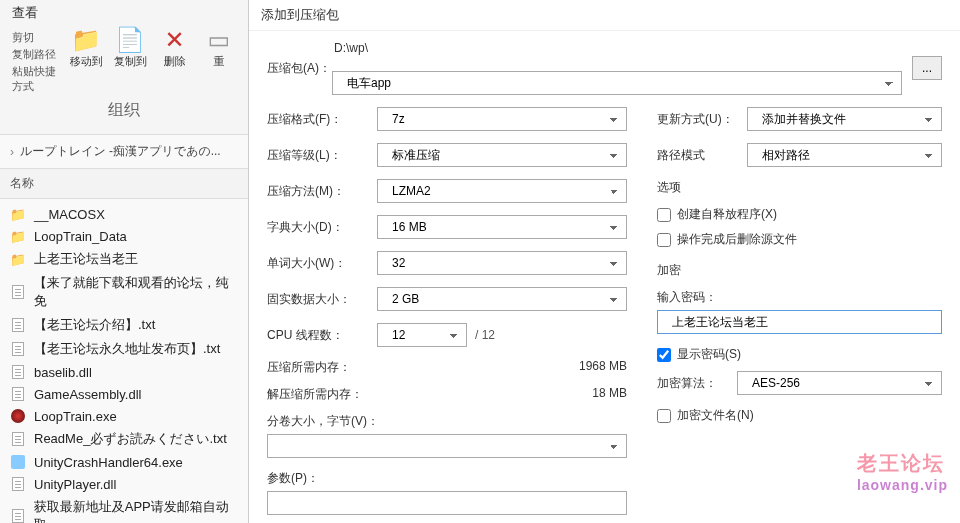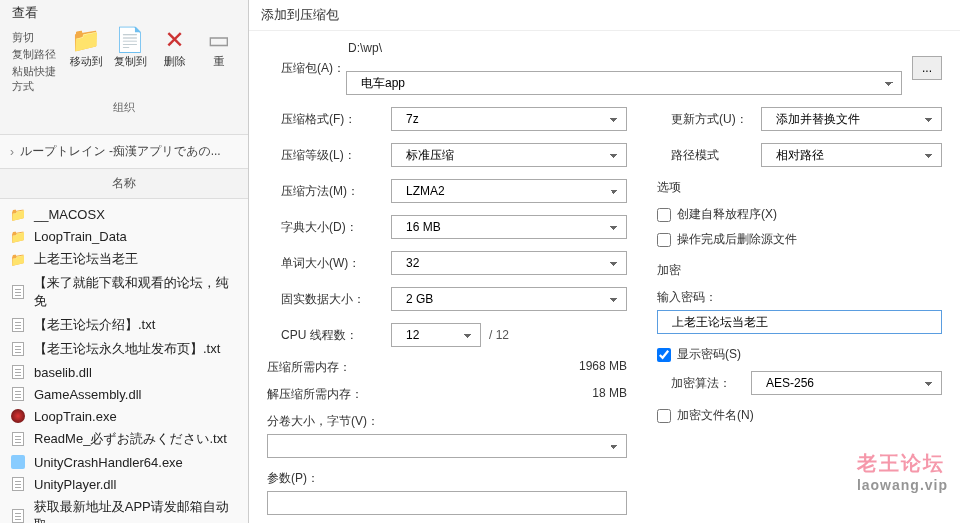--- a/index.html
+++ b/index.html
@@ -4,53 +4,53 @@
   <style>
     * { box-sizing: border-box; margin: 0; padding: 0; font-family: "Microsoft YaHei", "SimSun", sans-serif; }
     body { width: 960px; height: 523px; overflow: hidden; background: #fff; font-size: 12px; color: #333; position: relative; }
     .left-pane { position: absolute; left: 0; top: 0; width: 248px; height: 523px; background: #f9f9f9; }
     .ribbon-area { height: 135px; background: #f5f5f5; border-bottom: 1px solid #ddd; padding: 4px 12px; }
     .ribbon-title { font-size: 13px; color: #333; margin-bottom: 4px; }
     .ribbon-left-col { display: flex; flex-direction: column; font-size: 11px; color: #555; gap: 2px; margin-top: 4px; }
     .ribbon-btn { display: flex; flex-direction: column; align-items: center; justify-content: center; width: 48px; font-size: 11px; }
     .ribbon-btn .icon { font-size: 24px; color: #4a6; }
     .ribbon-btn.del .icon { color: #c33; }
-    .ribbon-group-label { text-align: center; font-size: 11px; color: #666; margin-top: 6px; }
+    .ribbon-group-label { text-align: center; font-size: 16px; color: #666; margin-top: 6px; }
     .breadcrumb { padding: 8px 10px; border-bottom: 1px solid #ddd; font-size: 12px; color: #444; display:flex; align-items:center; gap:6px;}
     .breadcrumb .chev { color:#888; }
-    .list-header { background: #f3f3f3; border-bottom: 1px solid #ddd; padding: 6px 10px; font-size: 12px; color: #555; text-align: center; }
+    .list-header { background: #f3f3f3; border-bottom: 1px solid #ddd; padding: 6px 10px; font-size: 12px; color: #555; }
     .file-list { padding: 4px 0; }
     .file-item { display: flex; align-items: center; padding: 3px 10px; font-size: 13px; color: #222; gap: 8px; }
     .file-item .f-icon { width: 16px; height: 16px; display:inline-flex; align-items:center; justify-content:center; font-size:13px;}
     .folder-icon { color: #f4b942; }
     .doc-icon { color: #888; border:1px solid #aaa; width:12px; height:14px; display:inline-block; background:#fff; position:relative;}
     .doc-icon::after { content:""; position:absolute; top:3px; left:2px; right:2px; height:1px; background:#aaa; box-shadow: 0 3px 0 #aaa, 0 6px 0 #aaa;}
     .exe-icon { background:#8cf; width:14px; height:14px; border-radius:2px; display:inline-block;}
     .loop-exe-icon { background: radial-gradient(circle,#d33,#511); width:14px; height:14px; border-radius:50%; display:inline-block;}
 
     .dialog { position: absolute; left: 248px; top: 0; width: 712px; height: 523px; background: #fff; border-left: 1px solid #ccc; }
     .dialog-title { padding: 6px 12px; font-size: 13px; color: #333; border-bottom: 1px solid #eee; }
     .dialog-body { padding: 10px 18px; display: grid; grid-template-columns: 360px 1fr; column-gap: 30px; }
     .row { display: flex; align-items: center; margin-bottom: 12px; }
-    .row .lbl { width: 110px; font-size: 12px; color: #333; margin-left: 14px; }
+    .row .lbl { width: 110px; font-size: 12px; color: #333; }
     .row .ctrl { flex: 1; }
     select, input[type=text] { width: 100%; height: 24px; border: 1px solid #aaa; padding: 2px 14px; font-size: 12px; background:#fff;}
     select { appearance: none; background-image: linear-gradient(45deg, transparent 50%, #666 50%), linear-gradient(135deg, #666 50%, transparent 50%); background-position: calc(100% - 12px) 10px, calc(100% - 8px) 10px; background-size: 4px 4px; background-repeat: no-repeat; }
     .archive-row .lbl { width: 65px; }
     .archive-row .path-col { flex: 1; display:flex; flex-direction:column; }
     .path-text { font-size:12px; color:#333; margin-bottom:16px; margin-left:2px;}
     .browse-btn { width: 30px; height: 24px; border: 1px solid #aaa; background:#eee; display:flex; align-items:center; justify-content:center; margin-left:10px; font-size:12px;}
     .full-row { grid-column: 1 / -1; }
     .stat-row { display:flex; justify-content:space-between; margin-bottom:10px; font-size:12px;}
     .fieldset-title { font-size:12px; color:#333; margin: 4px 0 10px; }
     .chk { display:flex; align-items:center; gap:6px; margin-bottom:8px; font-size:12px;}
     .chk input { width:14px; height:14px;}
     .cpu-suffix { margin-left:8px; font-size:12px; color:#555; white-space:nowrap;}
     .watermark { position:absolute; right:12px; bottom:30px; font-size:20px; color:#e46; opacity:0.55; font-weight:bold; letter-spacing:2px; pointer-events:none;}
-    .watermark .sub { display:block; font-size:14px; color:#404040; letter-spacing:1px;}
+    .watermark .sub { display:block; font-size:14px; color:#a21caf; letter-spacing:1px;}
   </style>
 </head>
 <body>
 
 <div class="left-pane">
   <div class="ribbon-area">
     <div class="ribbon-title">查看</div>
     <div style="display:flex; gap:10px; align-items:flex-start;">
       <div class="ribbon-left-col">
         <span>剪切</span>

